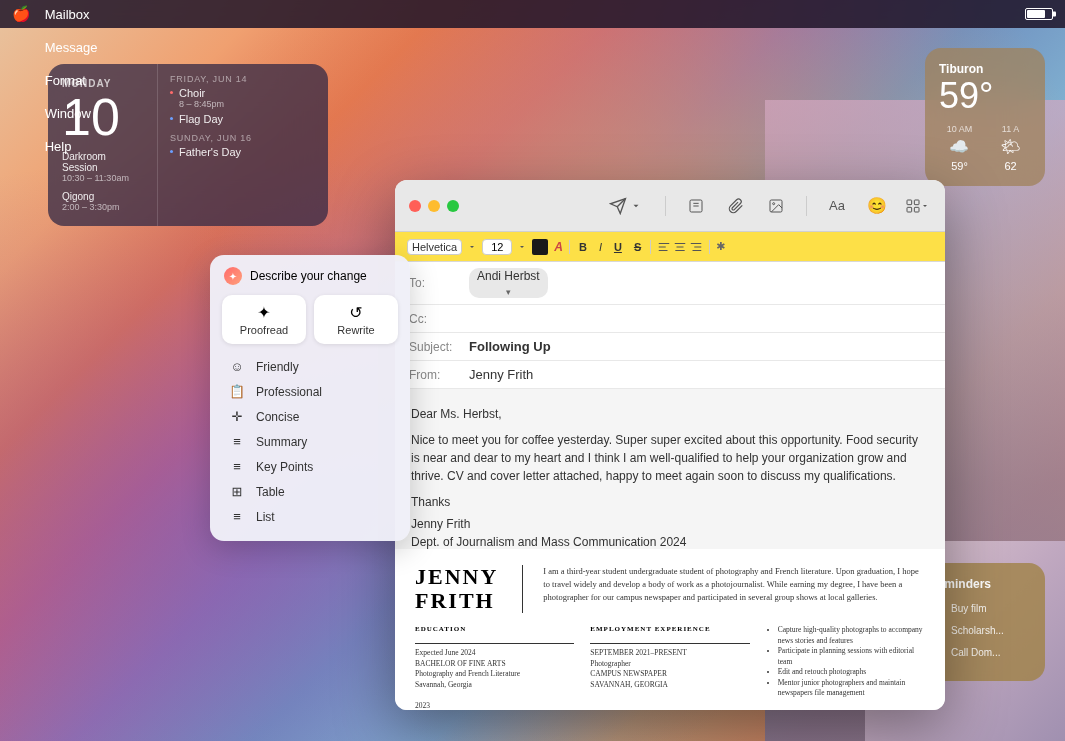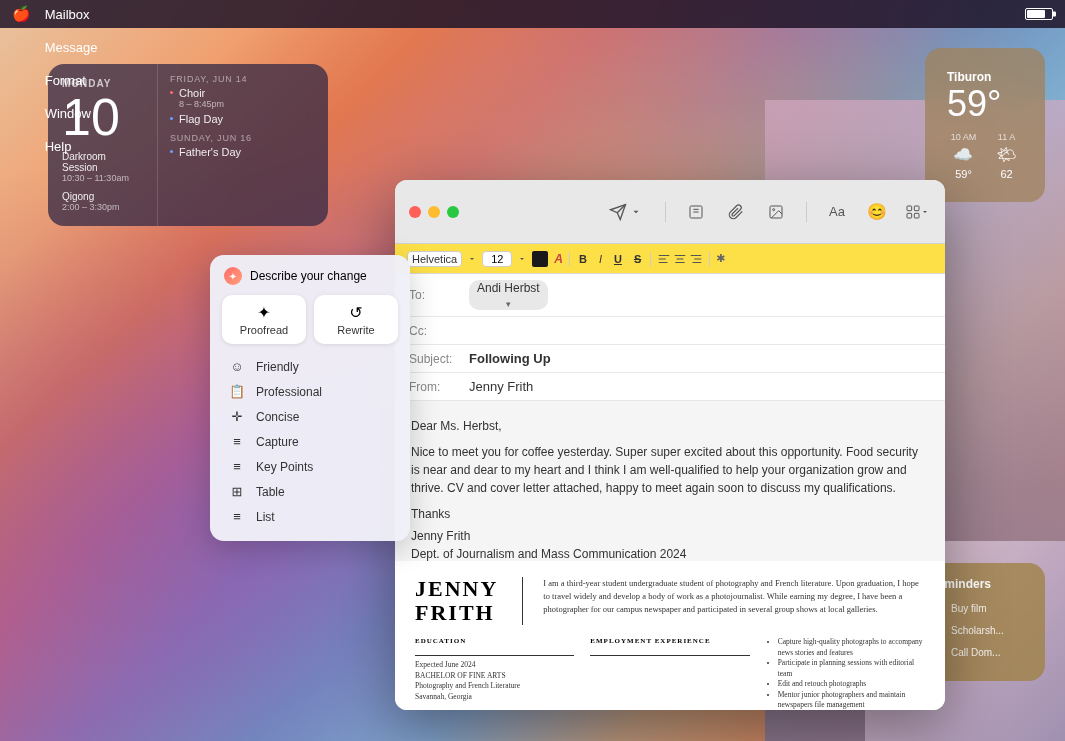--- a/index.html
+++ b/index.html
@@ -195,21 +195,21 @@
 
     
     .weather-widget {
       position: absolute;
       top: 48px;
       right: 20px;
       width: 120px;
       background: rgba(160,130,90,0.75);
       backdrop-filter: blur(20px);
       border-radius: 16px;
-      padding: 22px;
+      padding: 14px;
       z-index: 10;
       color: white;
     }
 
     .weather-city {
       font-size: 12px;
       font-weight: 600;
     }
 
     .weather-temp {
@@ -295,21 +295,21 @@
       height: 530px;
       background: #f2f2f2;
       border-radius: 12px;
       box-shadow: 0 20px 60px rgba(0,0,0,0.4);
       overflow: hidden;
       z-index: 20;
     }
 
     
     .window-toolbar {
-      height: 64px;
+      height: 52px;
       background: #e8e8e8;
       border-bottom: 1px solid #d0d0d0;
       display: flex;
       align-items: center;
       padding: 0 14px;
       gap: 12px;
     }
 
     .traffic-lights {
       display: flex;
@@ -866,20 +866,24 @@
         <div class="resume-col-text" style="white-space:pre-line">Expected June 2024
 BACHELOR OF FINE ARTS
 Photography and French Literature
 Savannah, Georgia
 
 2023
 EXCHANGE CERTIFICATE</div>
       </div>
       <div class="resume-col">
         <div class="resume-col-title">EMPLOYMENT EXPERIENCE</div>
+        <div class="resume-col-text" style="white-space:pre-line">SEPTEMBER 2021–PRESENT
+Photographer
+CAMPUS NEWSPAPER
+SAVANNAH, GEORGIA</div>
       </div>
       <div class="resume-col">
         <ul class="resume-bullets">
           <li>Capture high-quality photographs to accompany news stories and features</li>
           <li>Participate in planning sessions with editorial team</li>
           <li>Edit and retouch photographs</li>
           <li>Mentor junior photographers and maintain newspapers file management</li>
         </ul>
       </div>
     </div>
@@ -913,21 +917,21 @@
     <div class="ai-menu-item">
       <span class="ai-menu-icon">📋</span>
       <span>Professional</span>
     </div>
     <div class="ai-menu-item">
       <span class="ai-menu-icon">✛</span>
       <span>Concise</span>
     </div>
     <div class="ai-menu-item">
       <span class="ai-menu-icon">≡</span>
-      <span>Capture</span>
+      <span>Summary</span>
     </div>
     <div class="ai-menu-item">
       <span class="ai-menu-icon">≡</span>
       <span>Key Points</span>
     </div>
     <div class="ai-menu-item">
       <span class="ai-menu-icon">⊞</span>
       <span>Table</span>
     </div>
     <div class="ai-menu-item">

